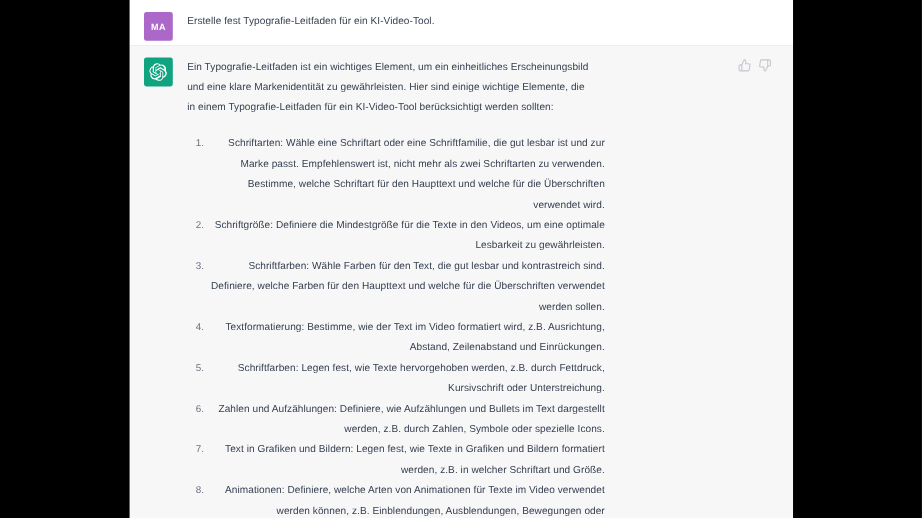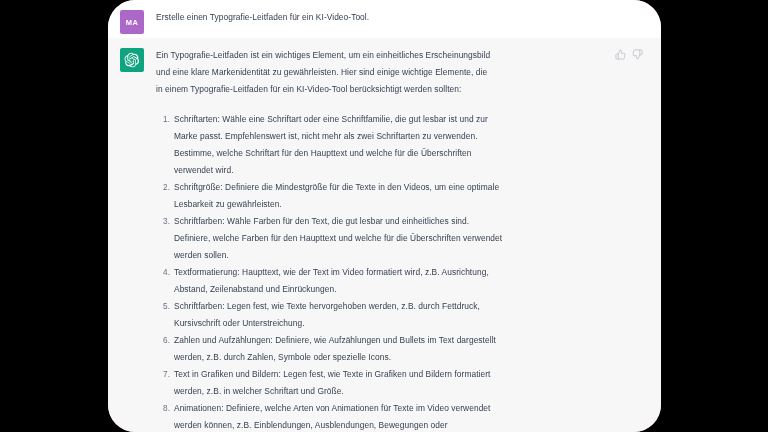--- a/index.html
+++ b/index.html
@@ -25,21 +25,20 @@
   }
   
   #conversation {
     width: 553px;
     flex: 0 0 553px;
     height: 432px;
     overflow: hidden;
     background: #f9a8d4;
     display: flex;
     flex-direction: column;
-    border-radius: 27px;
   }
   
   #right-gutter {
     flex: 1 1 auto;
     height: 432px;
     background: #000000;
   }
 
   .msg {
     display: flex;
@@ -105,20 +104,21 @@
   ol.guide > li {
     counter-increment: g;
     position: relative;
     padding-left: 18px;
     color: #374151;
     font-size: 8.4px;
     line-height: 17px;
     letter-spacing: .06px;
     max-width: 348px;
     margin-bottom: 0px;
+    text-align: right;
   }
   ol.guide > li::before {
     content: counter(g) ".";
     position: absolute;
     left: 0;
     top: 0;
     width: 14px;
     text-align: right;
     color: #6b7280;
     font-size: 8.2px;
@@ -147,21 +147,21 @@
 
   <div id="sidebar"></div>
 
   <div id="conversation">
 
     <div class="msg msg-user">
       <div class="avatar-col">
         <div class="avatar avatar-user">MA</div>
       </div>
       <div class="body-col">
-        <p class="para">Erstelle einen Typografie-Leitfaden für ein KI-Video-Tool.</p>
+        <p class="para">Erstelle fest Typografie-Leitfaden für ein KI-Video-Tool.</p>
       </div>
       <div class="feedback"></div>
     </div>
 
     <div class="msg msg-assistant">
       <div class="avatar-col">
         <div class="avatar avatar-assistant">
           <span>
             <svg width="16" height="16" viewBox="0 0 24 24" fill="#ffffff" aria-hidden="true">
               <path d="M21.3 10.1a5.5 5.5 0 0 0-.47-4.52 5.6 5.6 0 0 0-6.02-2.68A5.55 5.55 0 0 0 10.6 1a5.58 5.58 0 0 0-5.32 3.85A5.52 5.52 0 0 0 1.6 7.52a5.58 5.58 0 0 0 .68 6.53 5.5 5.5 0 0 0 .3 4.53 5.6 5.6 0 0 0 6.02 2.68A5.54 5.54 0 0 0 12.82 23a5.58 5.58 0 0 0 5.32-3.86 5.52 5.52 0 0 0 3.68-2.67 5.58 5.58 0 0 0-.52-6.37zm-8.48 11.6a4.15 4.15 0 0 1-2.66-.96l.13-.08 4.42-2.55a.72.72 0 0 0 .36-.63V11.2l1.87 1.08a.07.07 0 0 1 .04.05v5.16a4.17 4.17 0 0 1-4.16 4.2zM3.9 17.4a4.13 4.13 0 0 1-.5-2.79l.14.08 4.42 2.55a.72.72 0 0 0 .72 0l5.4-3.11v2.16a.07.07 0 0 1-.3.06l-4.43 2.56a4.18 4.18 0 0 1-5.68-1.52zM2.73 8.2a4.15 4.15 0 0 1 2.17-1.83v5.25c0 .26.14.5.36.63l5.39 3.1-1.87 1.08a.07.07 0 0 1-.07 0L4.28 13.9A4.18 4.18 0 0 1 2.73 8.2zm14.95 3.47-5.4-3.12 1.87-1.07a.07.07 0 0 1 .07 0l4.42 2.55a4.18 4.18 0 0 1-.64 7.54v-5.26a.72.72 0 0 0-.32-.64zm1.86-2.8-.13-.09-4.42-2.57a.72.72 0 0 0-.73 0l-5.39 3.12V7.16a.07.07 0 0 1 .03-.06L13.33 4.55a4.18 4.18 0 0 1 6.2 4.32zM8.35 12.87 6.48 11.8a.07.07 0 0 1-.04-.06V6.59a4.18 4.18 0 0 1 6.85-3.2l-.13.07L8.74 6.01a.72.72 0 0 0-.36.63l-.03 6.23zm1.01-2.19L11.76 9.3l2.41 1.39v2.77l-2.4 1.39-2.41-1.39v-2.78z"></path>
@@ -169,22 +169,22 @@
           </span>
         </div>
       </div>
 
       <div class="body-col">
         <p class="para intro">Ein Typografie-Leitfaden ist ein wichtiges Element, um ein einheitliches Erscheinungsbild und eine klare Markenidentität zu gewährleisten. Hier sind einige wichtige Elemente, die in einem Typografie-Leitfaden für ein KI-Video-Tool berücksichtigt werden sollten:</p>
 
         <ol class="guide">
           <li>Schriftarten: Wähle eine Schriftart oder eine Schriftfamilie, die gut lesbar ist und zur Marke passt. Empfehlenswert ist, nicht mehr als zwei Schriftarten zu verwenden. Bestimme, welche Schriftart für den Haupttext und welche für die Überschriften verwendet wird.</li>
           <li>Schriftgröße: Definiere die Mindestgröße für die Texte in den Videos, um eine optimale Lesbarkeit zu gewährleisten.</li>
-          <li>Schriftfarben: Wähle Farben für den Text, die gut lesbar und einheitliches sind. Definiere, welche Farben für den Haupttext und welche für die Überschriften verwendet werden sollen.</li>
-          <li>Textformatierung: Haupttext, wie der Text im Video formatiert wird, z.B. Ausrichtung, Abstand, Zeilenabstand und Einrückungen.</li>
+          <li>Schriftfarben: Wähle Farben für den Text, die gut lesbar und kontrastreich sind. Definiere, welche Farben für den Haupttext und welche für die Überschriften verwendet werden sollen.</li>
+          <li>Textformatierung: Bestimme, wie der Text im Video formatiert wird, z.B. Ausrichtung, Abstand, Zeilenabstand und Einrückungen.</li>
           <li>Schriftfarben: Legen fest, wie Texte hervorgehoben werden, z.B. durch Fettdruck, Kursivschrift oder Unterstreichung.</li>
           <li>Zahlen und Aufzählungen: Definiere, wie Aufzählungen und Bullets im Text dargestellt werden, z.B. durch Zahlen, Symbole oder spezielle Icons.</li>
           <li>Text in Grafiken und Bildern: Legen fest, wie Texte in Grafiken und Bildern formatiert werden, z.B. in welcher Schriftart und Größe.</li>
           <li>Animationen: Definiere, welche Arten von Animationen für Texte im Video verwendet werden können, z.B. Einblendungen, Ausblendungen, Bewegungen oder Überblendungen.</li>
         </ol>
 
       </div>
 
       <div class="feedback">
         <span class="fb-btn">

